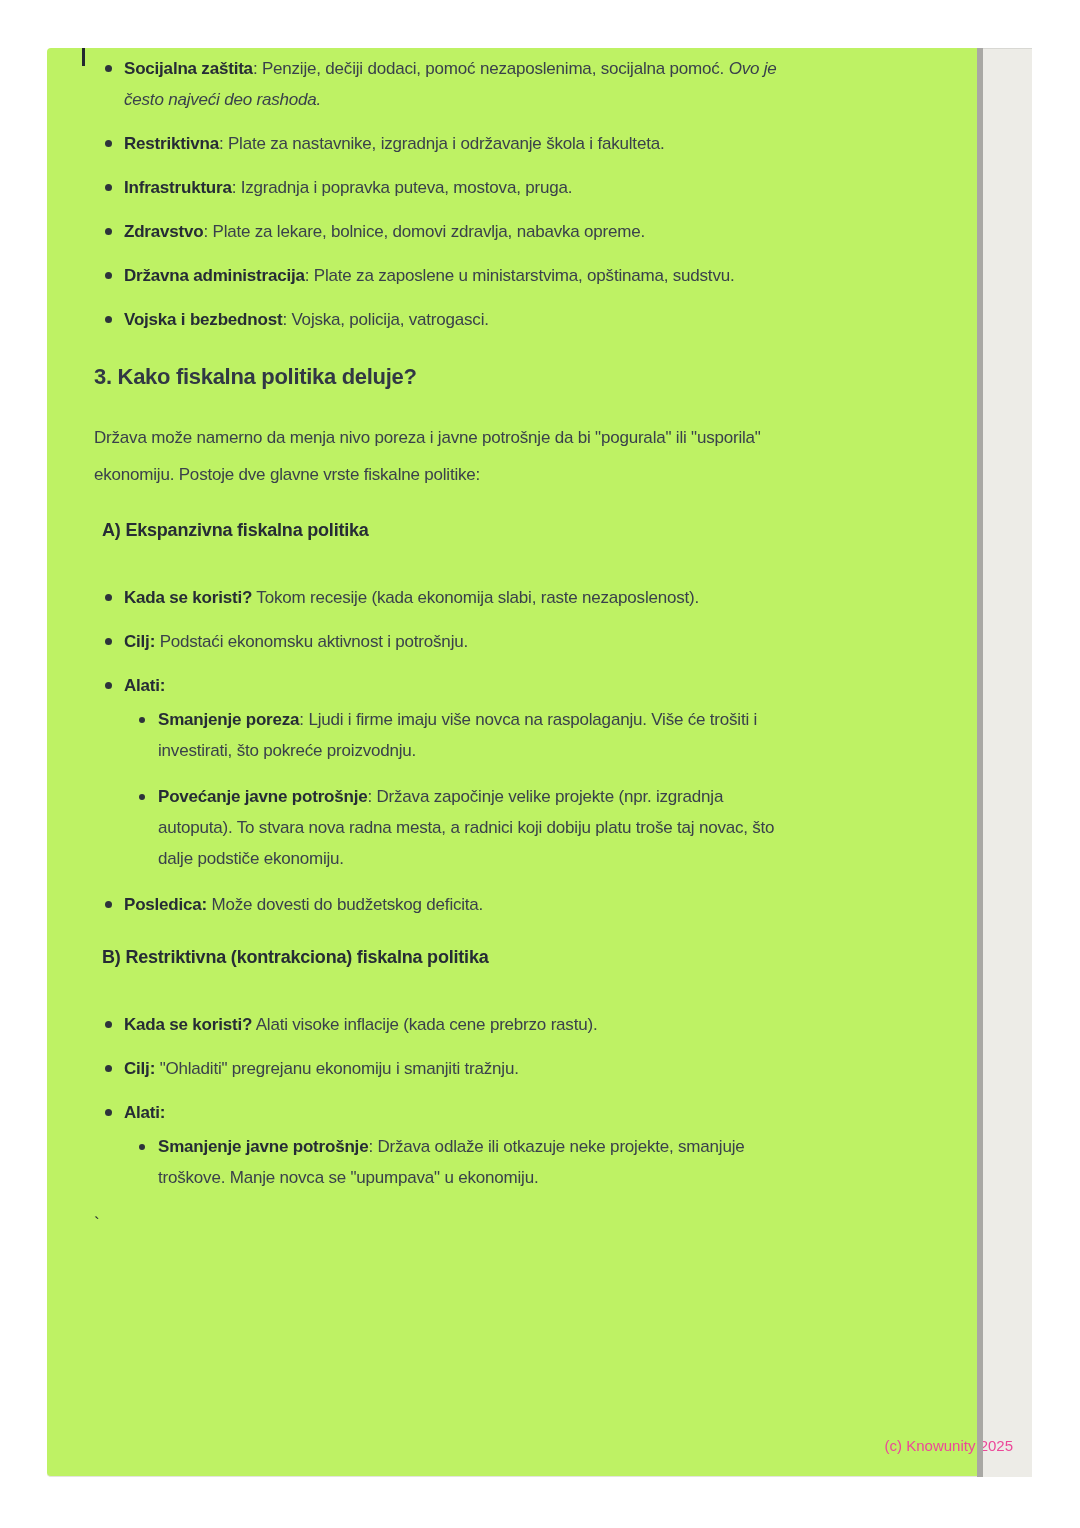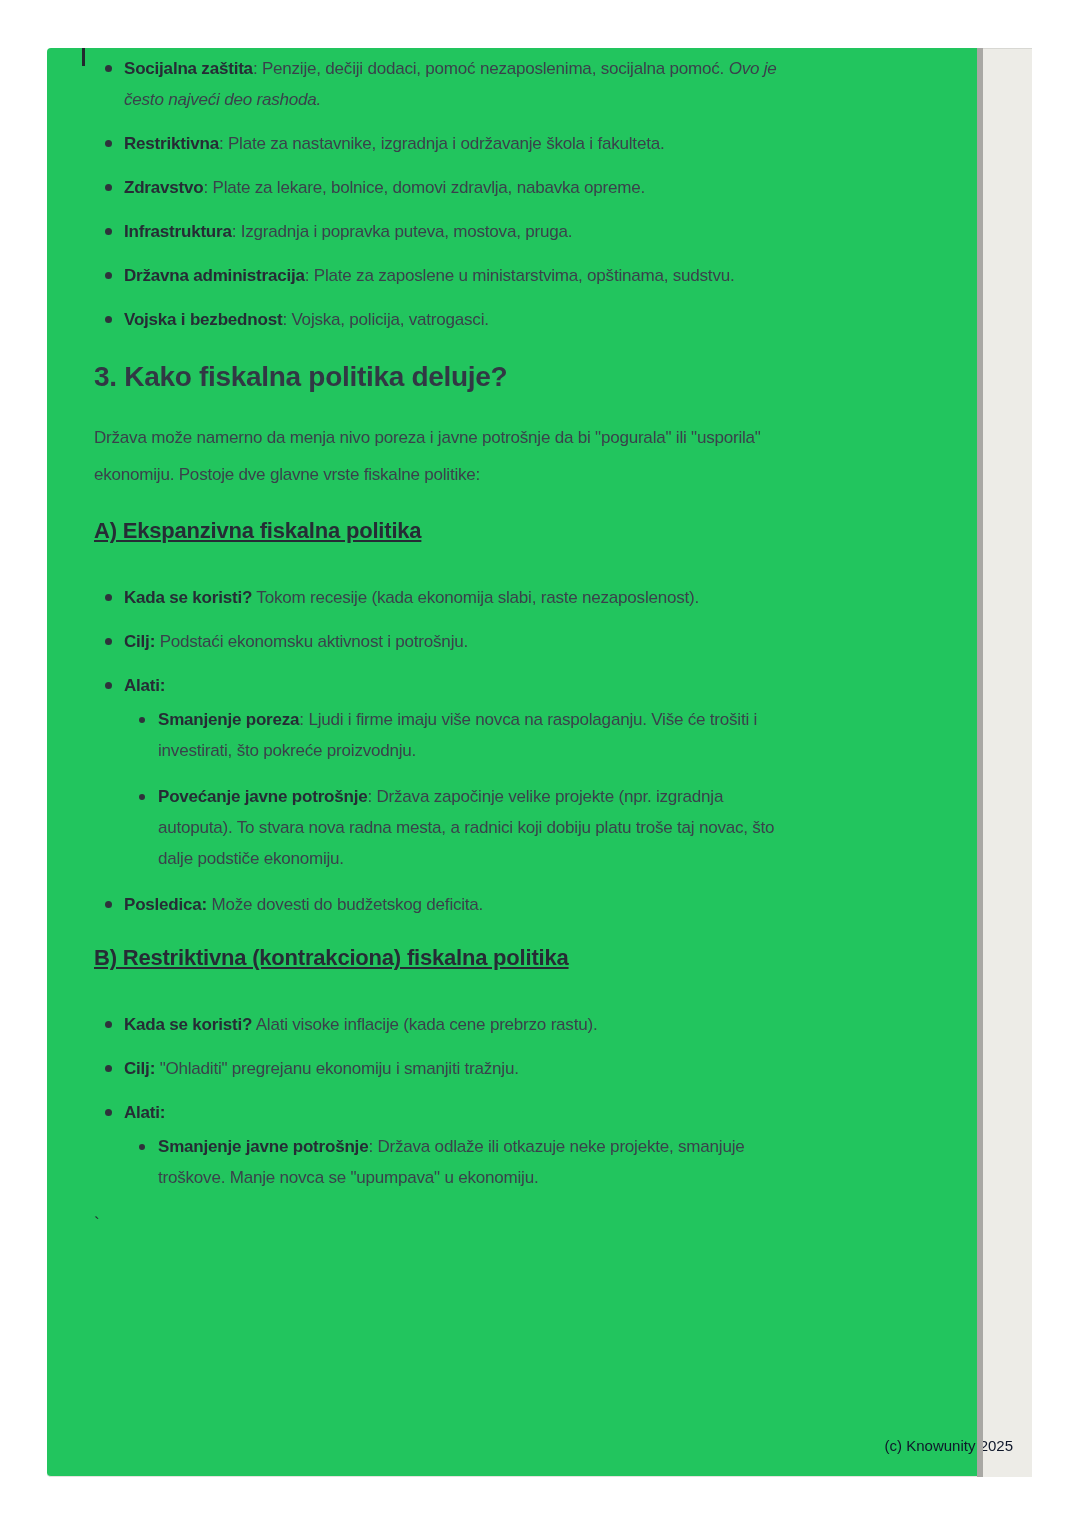--- a/index.html
+++ b/index.html
@@ -4,79 +4,79 @@
 <style>
   html,body{margin:0;padding:0;}
   body{
     width:1080px;height:1528px;position:relative;overflow:hidden;
     background:#ffffff;
     font-family:"Liberation Sans", sans-serif;
     -webkit-font-smoothing:antialiased;
   }
   .paper{
     position:absolute;left:47px;top:48px;width:985px;height:1429px;
-    background:#22c55e;border-radius:4px;
+    background:#bef264;border-radius:4px;
     border-bottom:1px solid #E4E3DE;
     box-sizing:border-box;
   }
   .content{
     position:absolute;left:47px;top:5px;width:700px;
     color:#3A414B;font-size:17px;letter-spacing:-0.2px;
   }
   strong{color:#262C35;font-weight:bold;}
   ul{margin:0;padding:0 0 0 30px;list-style:none;}
   ul.lvl1 > li{line-height:31px;margin-bottom:13px;position:relative;}
   li::before{
     content:"";position:absolute;left:-19px;top:12px;width:7px;height:7px;
     border-radius:50%;background:#2E333B;
   }
   ul.lvl2{padding-left:34px;margin:3px 0 11px 0;}
   ul.lvl2 > li{line-height:31px;margin-bottom:15px;position:relative;}
   ul.lvl2 > li::before{width:6px;height:6px;top:13px;}
   h2{
-    font-size:28px;line-height:32px;margin:26px 0 0 0;
+    font-size:22px;line-height:32px;margin:26px 0 0 0;
     color:#313844;font-weight:bold;letter-spacing:-0.3px;
   }
   p.intro{
     margin:26px 0 0 0;width:690px;line-height:37px;color:#3A414B;
   }
   h3{
-    font-size:22px;line-height:31px;margin:22px 0 0 0;
-    color:#262C35;font-weight:bold;text-decoration:underline;
+    font-size:18px;line-height:31px;margin:22px 0 0 8px;
+    color:#262C35;font-weight:bold;
   }
   ul.after-h3{margin-top:36px;}
   .stray{margin:14px 0 0 0;line-height:31px;color:#262C35;}
   .caret{
     position:absolute;left:82px;top:48px;width:3px;height:18px;
     background:#23282F;z-index:4;
   }
   .scroll-track{
     position:absolute;left:983px;top:48px;width:49px;height:1429px;
     background:#EDECE7;border-top:1px solid #D8D8D3;box-sizing:border-box;z-index:1;
   }
   .scroll-thumb{
     position:absolute;left:977px;top:48px;width:6px;height:1429px;
     background:#A9A8A4;z-index:3;
   }
   .watermark{
     position:absolute;top:1437px;right:67px;z-index:2;
-    font-size:15px;color:#0f172a;letter-spacing:0;
+    font-size:15px;color:#ec4899;letter-spacing:0;
   }
 </style>
 </head>
 <body>
 
 <div class="paper">
   <div class="content">
 
     <ul class="lvl1">
       <li><strong>Socijalna zaštita</strong><span>: Penzije, dečiji dodaci, pomoć nezaposlenima, socijalna pomoć. </span><em>Ovo je često najveći deo rashoda.</em></li>
       <li><strong>Restriktivna</strong><span>: Plate za nastavnike, izgradnja i održavanje škola i fakulteta.</span></li>
+      <li><strong>Infrastruktura</strong><span>: Izgradnja i popravka puteva, mostova, pruga.</span></li>
       <li><strong>Zdravstvo</strong><span>: Plate za lekare, bolnice, domovi zdravlja, nabavka opreme.</span></li>
-      <li><strong>Infrastruktura</strong><span>: Izgradnja i popravka puteva, mostova, pruga.</span></li>
       <li><strong>Državna administracija</strong><span>: Plate za zaposlene u ministarstvima, opštinama, sudstvu.</span></li>
       <li><strong>Vojska i bezbednost</strong><span>: Vojska, policija, vatrogasci.</span></li>
     </ul>
 
     <h2>3. Kako fiskalna politika deluje?</h2>
 
     <p class="intro">Država može namerno da menja nivo poreza i javne potrošnje da bi "pogurala" ili "usporila" ekonomiju. Postoje dve glavne vrste fiskalne politike:</p>
 
     <h3>A) Ekspanzivna fiskalna politika</h3>
 

